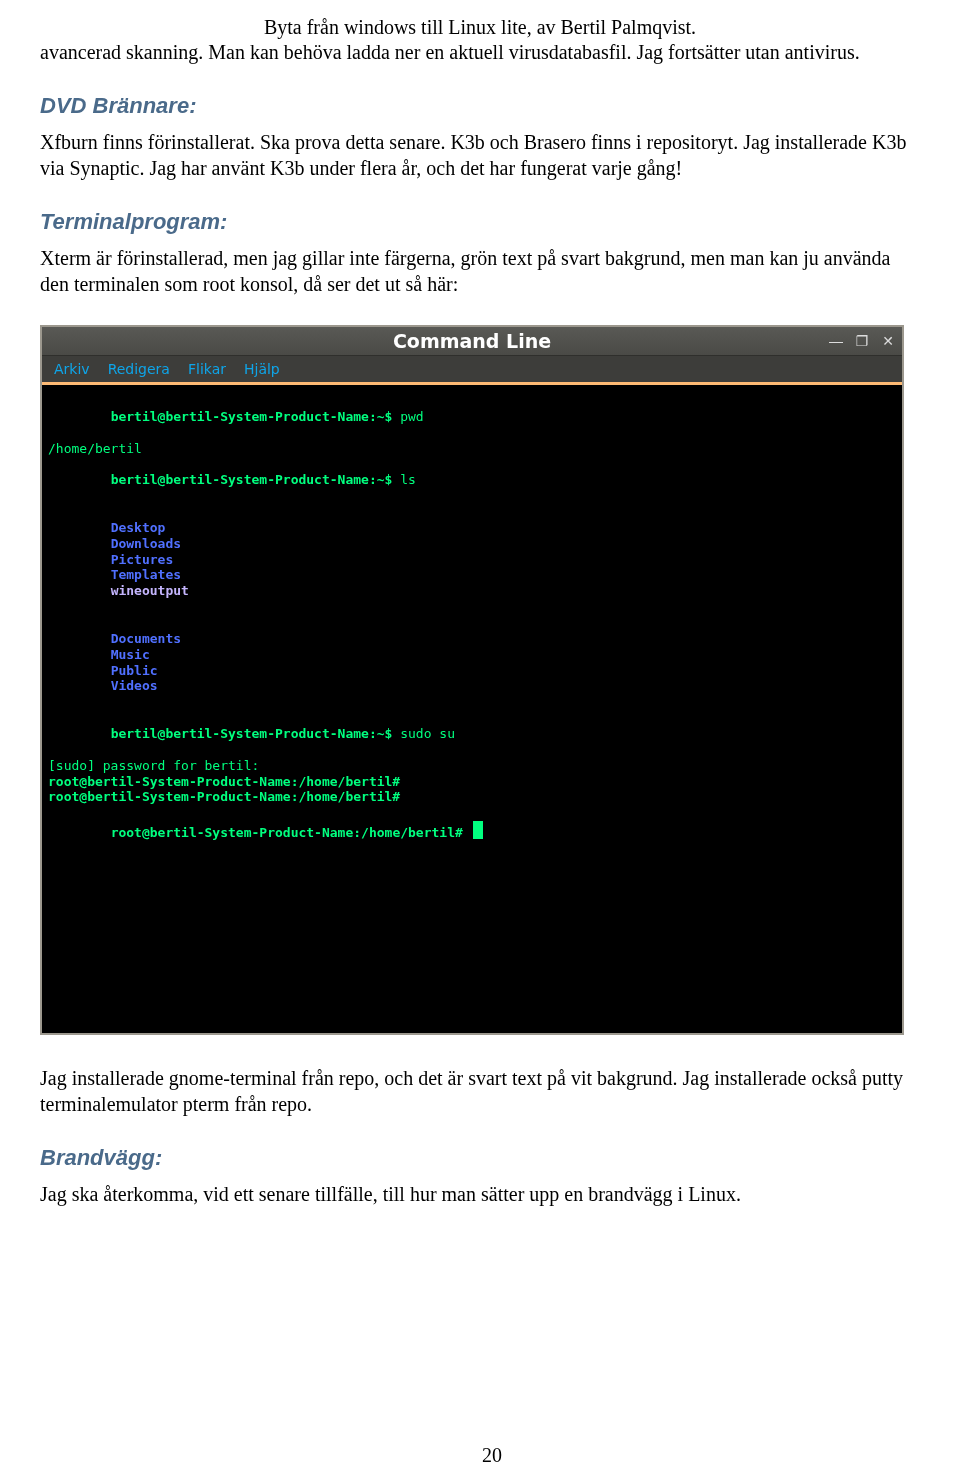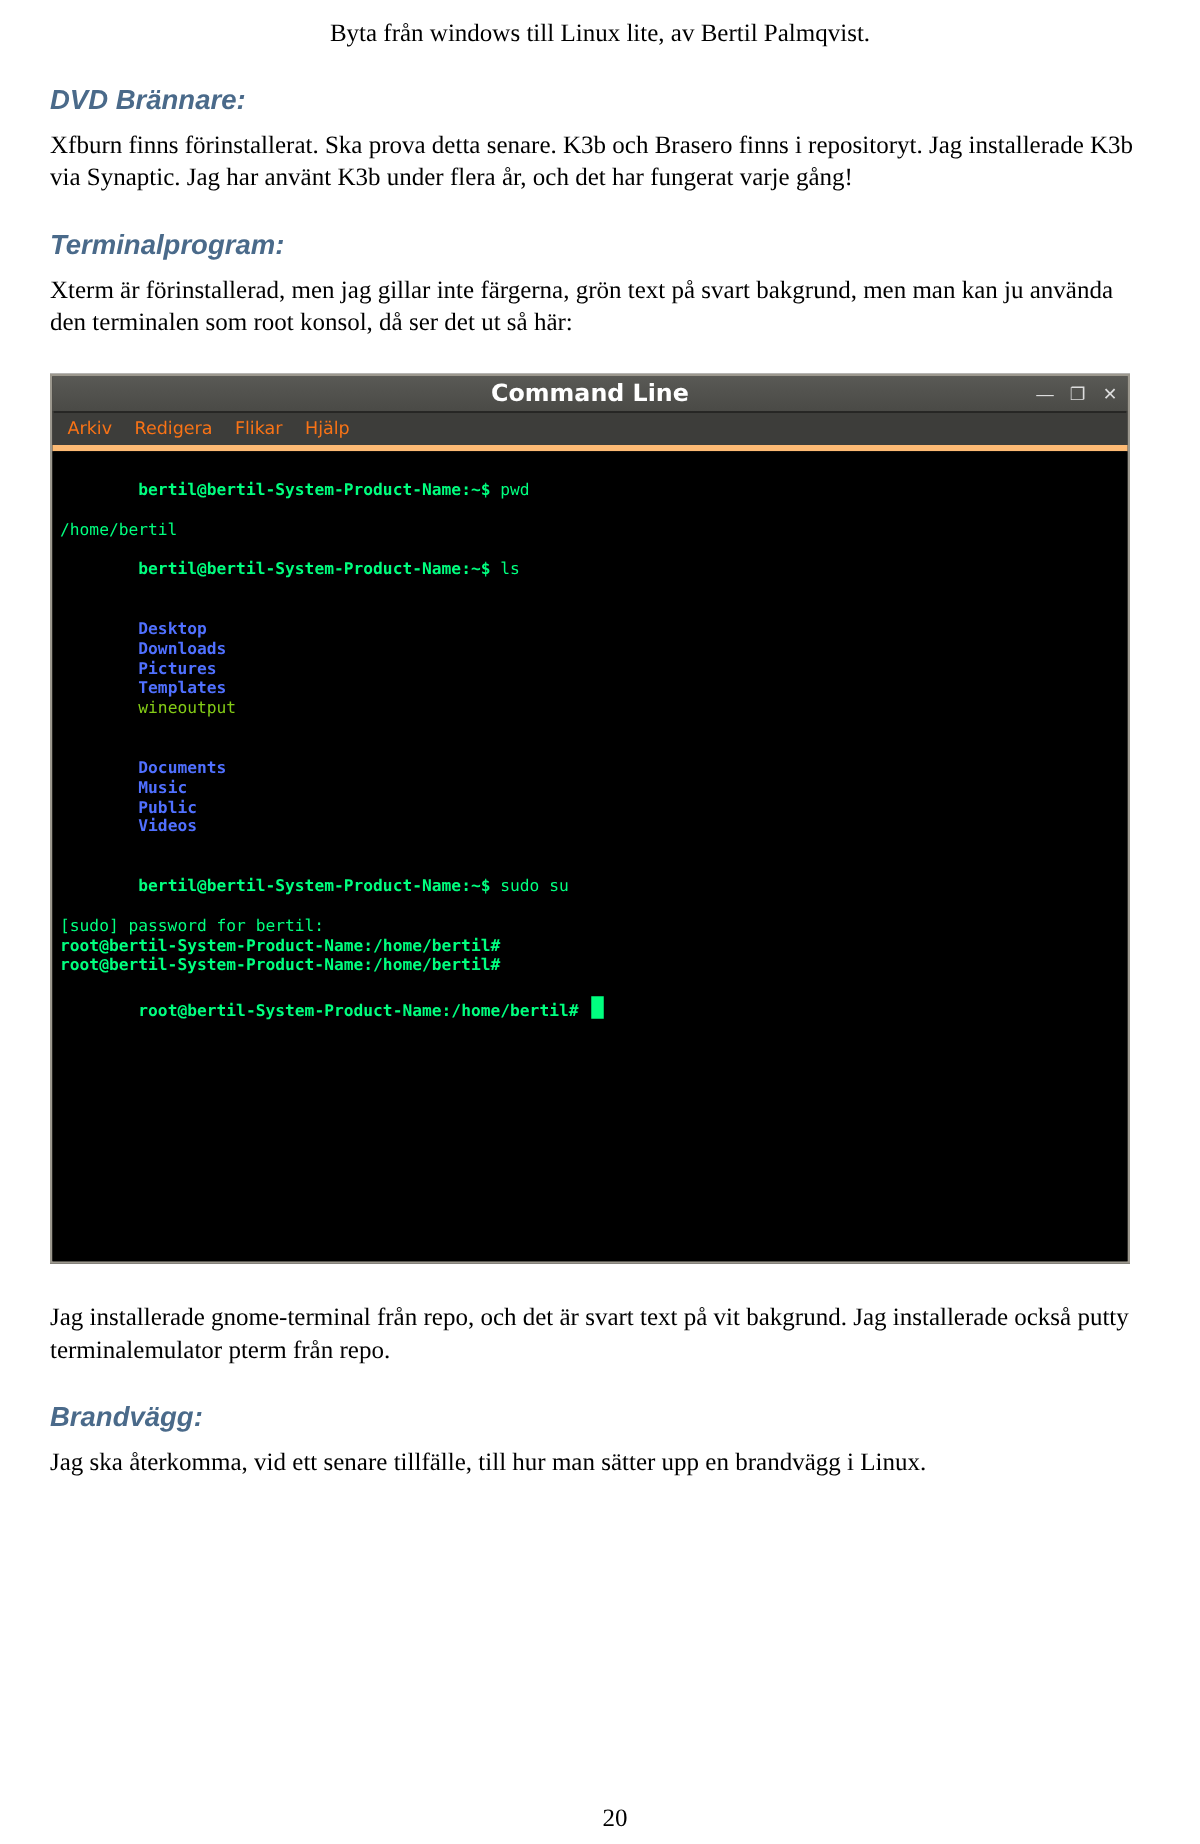--- a/index.html
+++ b/index.html
@@ -76,43 +76,43 @@
     font-family: Arial, sans-serif;
     font-size: 14px;
   }
   .menubar {
     height: 26px;
     background: #3d3d3a;
     display: flex;
     align-items: center;
     gap: 18px;
     padding: 0 12px;
-    border-bottom: 5px solid #fdba74;
+    border-bottom: 3px solid #fdba74;
     font-family: "DejaVu Sans", "Liberation Sans", Arial, sans-serif;
     font-size: 14px;
-    color: #f97316;
+    color: #0ea5e9;
   }
   .menuitem { cursor: default; }
 
   .term-body {
     background: #000000;
     padding: 8px 6px 20px 6px;
     font-family: "DejaVu Sans Mono", "Liberation Mono", monospace;
     font-size: 13px;
     line-height: 1.22;
     min-height: 620px;
     position: relative;
   }
   .line { white-space: pre; }
   .prompt-user { color: #00ff7f; font-weight: bold; }  
   .prompt-root { color: #00ff7f; font-weight: bold; }
   .cmd { color: #00ff7f; }
   .cwd { color: #00ff7f; }
   .ls-dir { color: #5070ff; font-weight: bold; }
-  .ls-file { color: #84cc16; }
+  .ls-file { color: #c4b5fd; font-weight: bold; }
   .plain { color: #00ff7f; }
   .cursor {
     display: inline-block;
     width: 10px;
     height: 18px;
     background: #00ff7f;
     vertical-align: -2px;
     margin-left: 2px;
   }
   .page-number {
@@ -124,20 +124,21 @@
     font-size: 20px;
   }
 </style>
 </head>
 <body>
 
 <div class="page">
 
   <div class="header-title">Byta från windows till Linux lite, av Bertil Palmqvist.</div>
 
+  <p class="body">avancerad skanning. Man kan behöva ladda ner en aktuell virusdatabasfil. Jag fortsätter utan antivirus.</p>
 
   <div class="section-heading">DVD Brännare:</div>
 
   <p class="body">Xfburn finns förinstallerat. Ska prova detta senare. K3b och Brasero finns i repositoryt. Jag installerade K3b via Synaptic. Jag har använt K3b under flera år, och det har fungerat varje gång!</p>
 
   <div class="section-heading">Terminalprogram:</div>
 
   <p class="body"> Xterm är förinstallerad, men jag gillar inte färgerna, grön text på svart bakgrund, men man kan ju använda den terminalen som root konsol, då ser det ut så här:</p>
 
   <div class="terminal-window">

